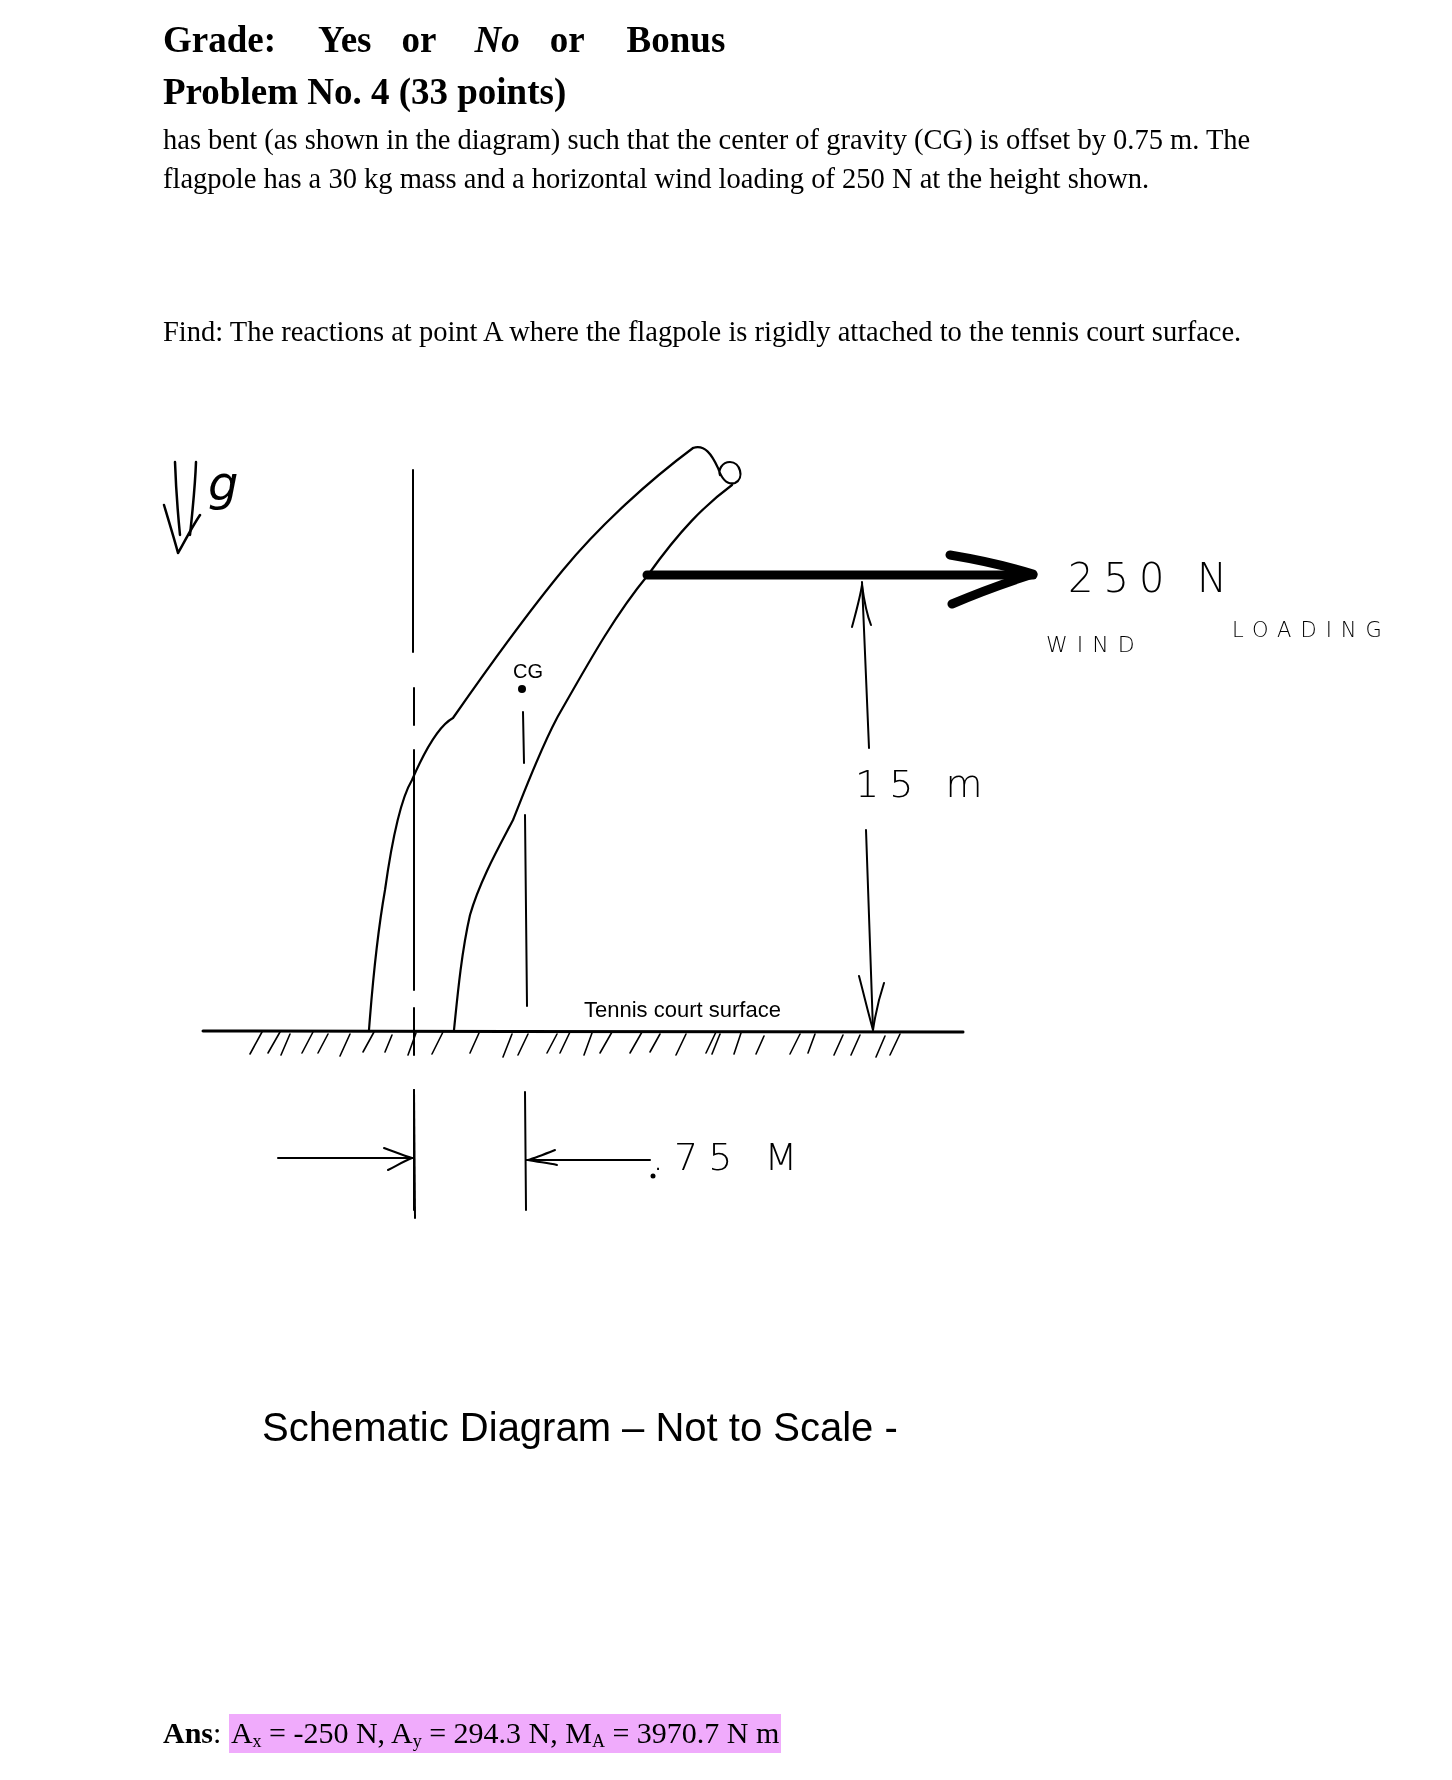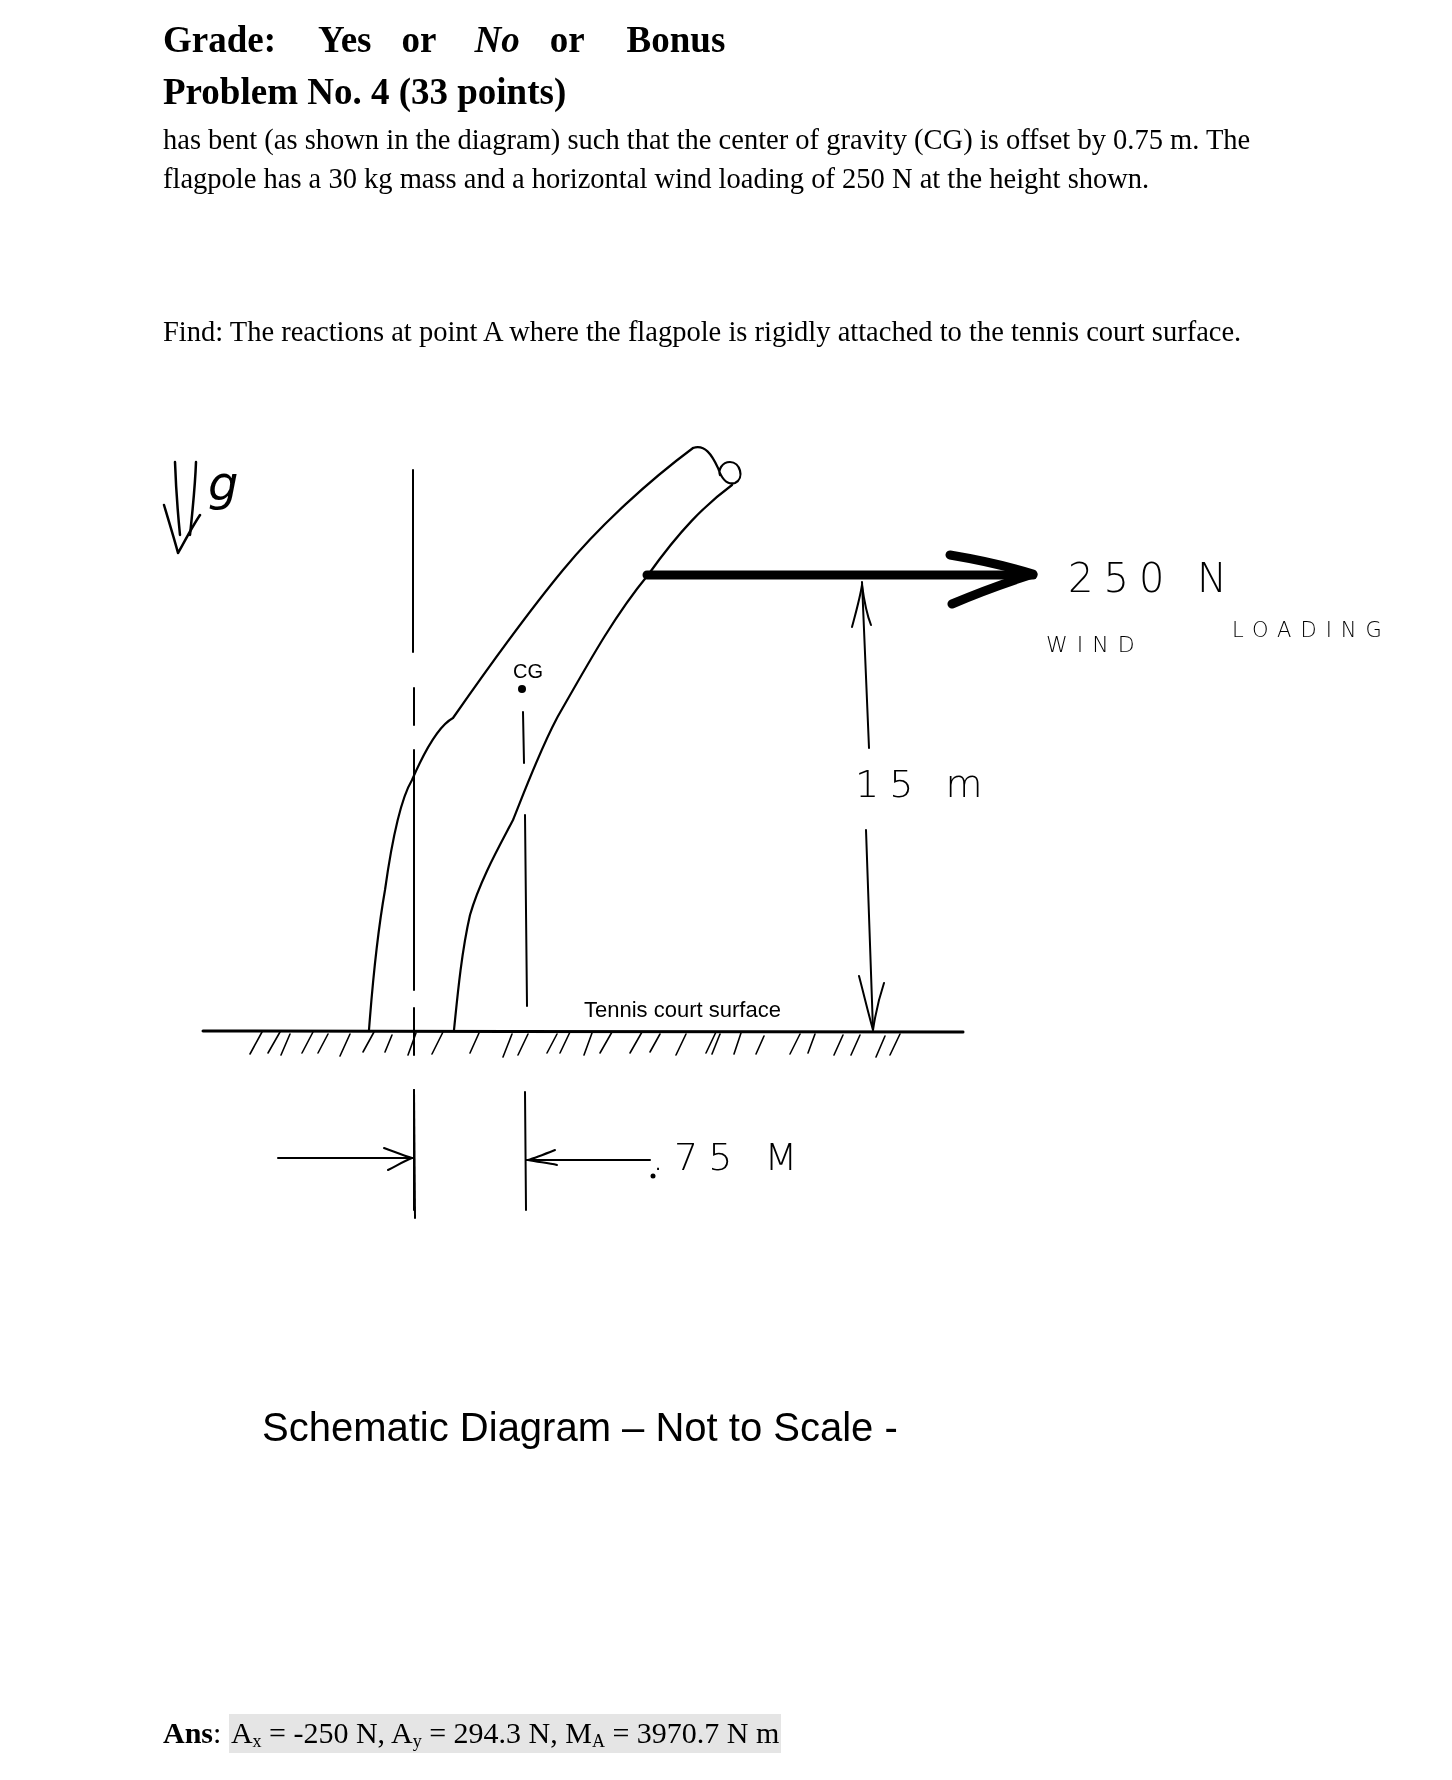--- a/index.html
+++ b/index.html
@@ -15,21 +15,21 @@
   .grade-line .g-no { margin-right: 30px; font-style: italic; }
   .grade-line .g-or2 { margin-right: 42px; }
   .problem-title { left: 163px; top: 70px; font-size: 37px; font-weight: bold; }
   .problem-body { left: 163px; top: 120px; width: 1220px; font-size: 28.5px; line-height: 39px; white-space: normal; }
   .problem-body .pl { display: block; white-space: nowrap; }
   .find-line { left: 163px; top: 316px; font-size: 28.5px; }
   .diagram { position: absolute; left: 0; top: 0; width: 1452px; height: 1780px; }
   .caption { left: 262px; top: 1405px; font-size: 40px; }
   .answer { left: 163px; top: 1716px; font-size: 30px; }
   .answer .ans-label { font-weight: bold; text-decoration-thickness: 3px; }
-  .answer .hl { background: #e5e5e5; padding: 2px 2px 4px 2px; }
+  .answer .hl { background: #f0abfc; padding: 2px 2px 4px 2px; }
   .answer sub { font-size: 18px; vertical-align: -4px; }
   .cg-label { left: 513px; top: 660px; font-size: 20px; }
   .court-label { left: 584px; top: 997px; font-size: 22px; }
   .hand { font-family: "DejaVu Sans", sans-serif; font-weight: 200; }
 </style>
 </head>
 <body>
 
 <div class="abs serif grade-line">
   <span class="g-label">Grade:</span><span class="g-yes">Yes</span><span class="g-or1">or</span><span class="g-no">No</span><span class="g-or2">or</span><span>Bonus</span>

